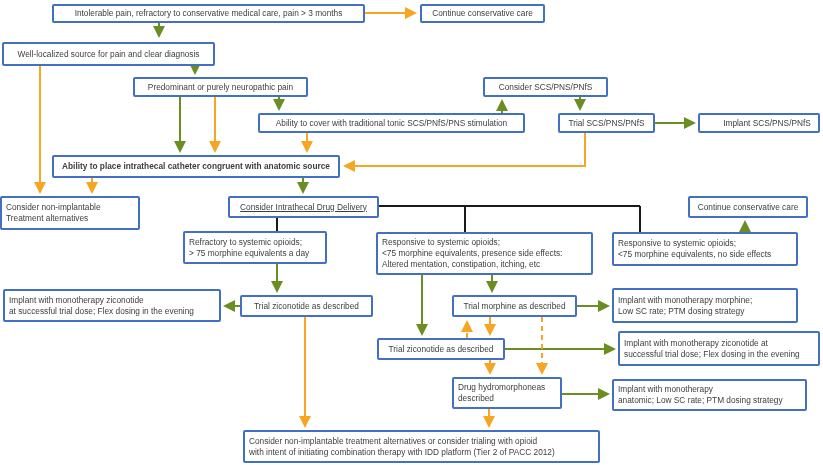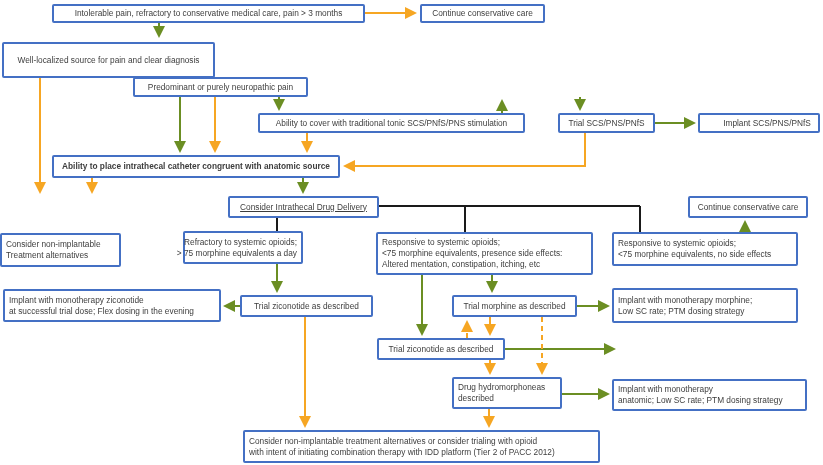--- a/index.html
+++ b/index.html
@@ -81,59 +81,62 @@
   </svg>
 
   <div class="node center" style="left:52px;top:4px;width:313px;height:19px;">
     <span class="ln">Intolerable pain, refractory to conservative medical care, pain &gt; 3 months</span>
   </div>
 
   <div class="node center" style="left:420px;top:4px;width:125px;height:19px;">
     <span class="ln">Continue conservative care</span>
   </div>
 
-  <div class="node center" style="left:2px;top:42px;width:213px;height:36px;">
+  <div class="node center" style="left:2px;top:42px;width:213px;height:24px;">
     <span class="ln">Well-localized source for pain and clear diagnosis</span>
   </div>
 
   <div class="node center" style="left:133px;top:77px;width:175px;height:20px;">
     <span class="ln">Predominant or purely neuropathic pain</span>
   </div>
 
+  <div class="node center" style="left:483px;top:77px;width:125px;height:20px;">
+    <span class="ln">Consider SCS/PNS/PNfS</span>
+  </div>
 
   <div class="node center" style="left:258px;top:113px;width:267px;height:20px;">
     <span class="ln">Ability to cover with traditional tonic SCS/PNfS/PNS stimulation</span>
   </div>
 
   <div class="node center" style="left:558px;top:113px;width:97px;height:20px;text-align:right;">
     <span class="ln">Trial SCS/PNS/PNfS</span>
   </div>
 
   <div class="node center" style="left:698px;top:113px;width:122px;height:20px;padding-left:20px;">
     <span class="ln">Implant SCS/PNS/PNfS</span>
   </div>
 
   <div class="node center" style="left:52px;top:155px;width:288px;height:23px;font-weight:bold;">
     <span class="ln">Ability to place intrathecal catheter congruent with anatomic source</span>
   </div>
 
-  <div class="node left" style="left:0px;top:196px;width:121px;height:34px;margin-top:37px;">
+  <div class="node left" style="left:0px;top:196px;width:140px;height:34px;">
     <span class="ln">Consider non-implantable</span>
     <span class="ln">Treatment alternatives</span>
   </div>
 
   <div class="node center" style="left:228px;top:196px;width:151px;height:22px;text-decoration:underline;">
     <span class="ln">Consider Intrathecal Drug Delivery</span>
   </div>
 
   <div class="node center" style="left:688px;top:196px;width:120px;height:22px;">
     <span class="ln">Continue conservative care</span>
   </div>
 
-  <div class="node left" style="left:183px;top:231px;width:120px;height:33px;align-items:flex-end;">
+  <div class="node left" style="left:183px;top:231px;width:144px;height:33px;">
     <span class="ln">Refractory to systemic opioids;</span>
     <span class="ln">&gt; 75 morphine equivalents a day</span>
   </div>
 
   <div class="node left" style="left:376px;top:232px;width:217px;height:43px;">
     <span class="ln">Responsive to systemic opioids;</span>
     <span class="ln">&lt;75 morphine equivalents, presence side effects:</span>
     <span class="ln">Altered mentation, constipation, itching, etc</span>
   </div>
 
@@ -157,20 +160,24 @@
 
   <div class="node left" style="left:612px;top:288px;width:186px;height:35px;">
     <span class="ln">Implant with monotherapy morphine;</span>
     <span class="ln">Low SC rate; PTM dosing strategy</span>
   </div>
 
   <div class="node center" style="left:377px;top:338px;width:128px;height:22px;">
     <span class="ln">Trial ziconotide as described</span>
   </div>
 
+  <div class="node left" style="left:618px;top:331px;width:202px;height:35px;">
+    <span class="ln">Implant with monotherapy ziconotide at</span>
+    <span class="ln">successful trial dose; Flex dosing in the evening</span>
+  </div>
 
   <div class="node left" style="left:452px;top:377px;width:110px;height:32px;">
     <span class="ln">Drug hydromorphoneas</span>
     <span class="ln">described</span>
   </div>
 
   <div class="node left" style="left:612px;top:379px;width:195px;height:32px;">
     <span class="ln">Implant with monotherapy</span>
     <span class="ln">anatomic; Low SC rate; PTM dosing strategy</span>
   </div>

